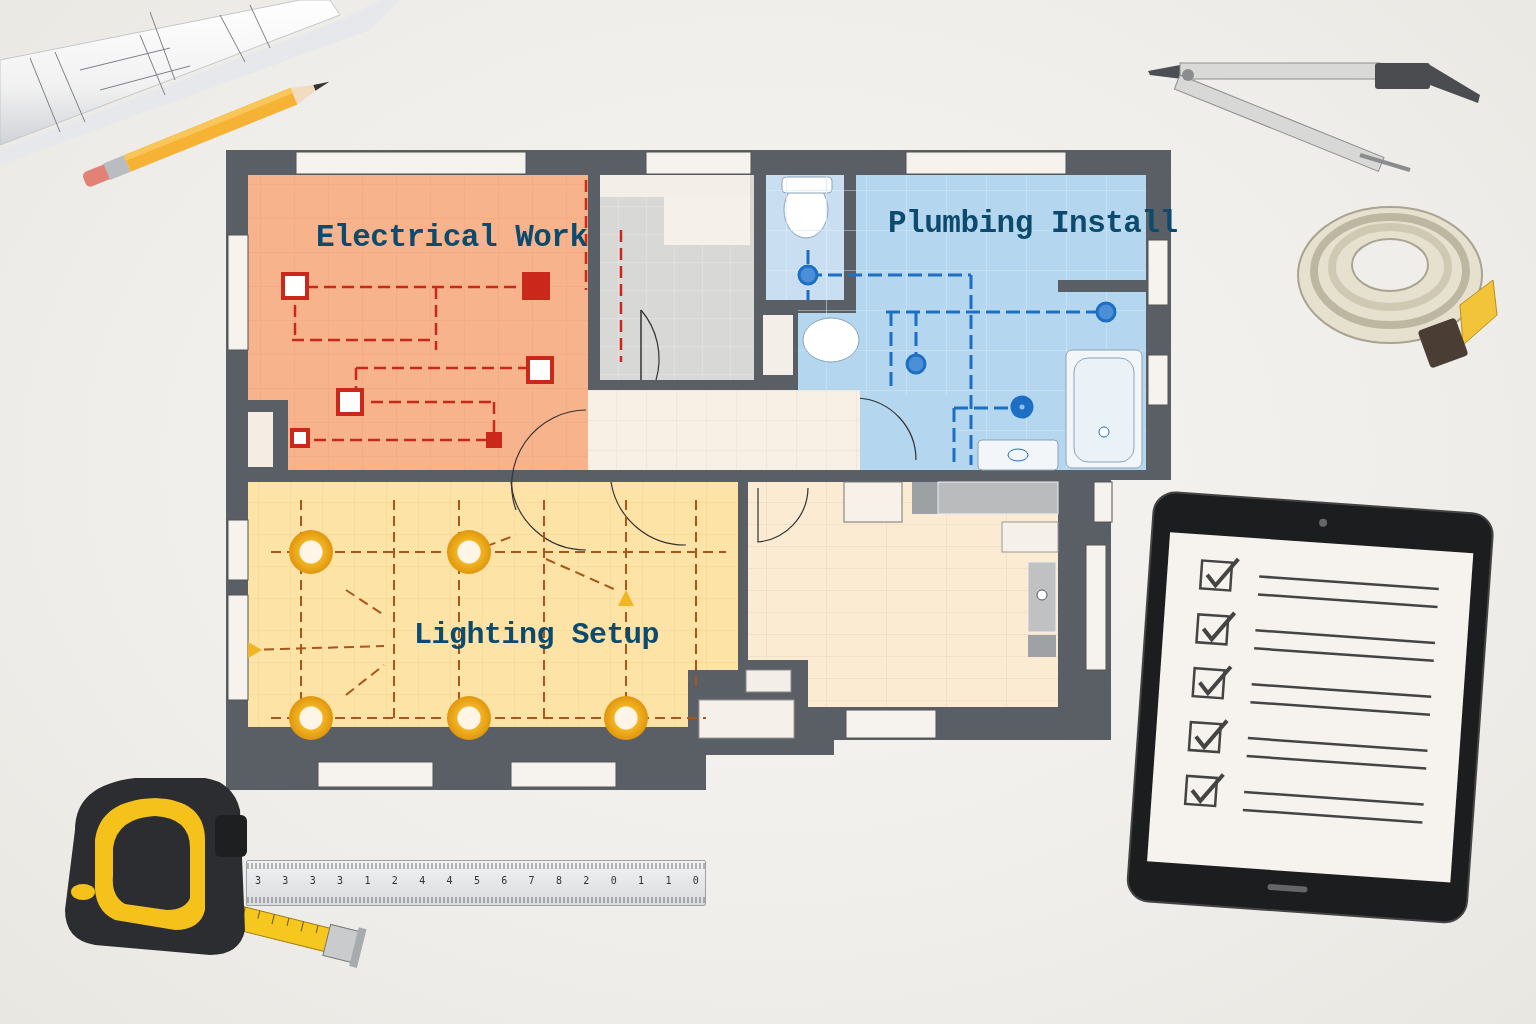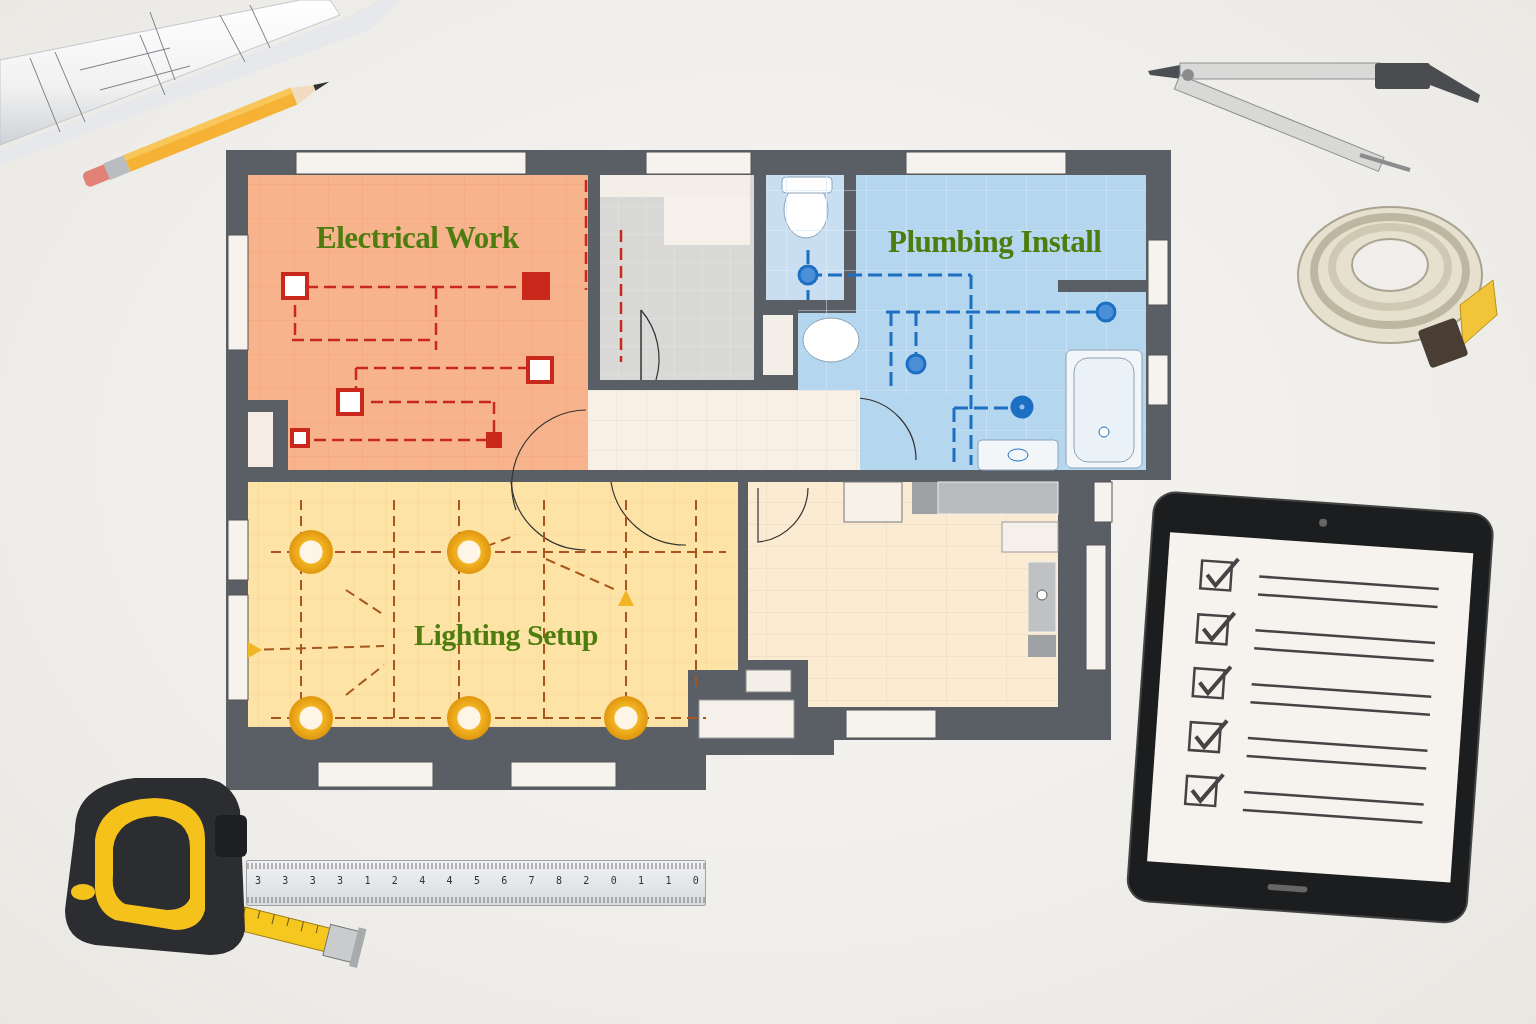--- a/index.html
+++ b/index.html
@@ -1,20 +1,20 @@
 <!DOCTYPE html>
 <html><head>
 <meta charset="utf-8">
 <style>
   html,body{margin:0;padding:0;}
   body{width:1536px;height:1024px;overflow:hidden;background:#efeeea;position:relative;font-family:"DejaVu Sans",sans-serif;}
   .desk{position:absolute;inset:0;background:radial-gradient(ellipse at 50% 45%,#f6f5f1 0%,#efeeea 60%,#e8e7e2 100%);}
   .abs{position:absolute;}
   svg{display:block;}
-  .room-label{position:absolute;font-family:Liberation Serif, serif;font-weight:bold;color:#4d7c0f;letter-spacing:-0.5px;white-space:nowrap;}
+  .room-label{position:absolute;font-family:Liberation Mono, monospace;font-weight:bold;color:#0c4a6e;letter-spacing:-0.5px;white-space:nowrap;}
 </style>
 </head>
 <body>
 
 <div class="desk"></div>
 
 <div class="abs" style="left:0;top:0;">
   <svg width="400" height="170" viewBox="0 0 400 170">
     <defs>
       <linearGradient id="rollg" x1="0" y1="0" x2="0" y2="1">
@@ -246,21 +246,21 @@
       <circle cx="243" cy="402" r="22" fill="url(#lampg)"></circle>
       <circle cx="85" cy="568" r="22" fill="url(#lampg)"></circle>
       <circle cx="243" cy="568" r="22" fill="url(#lampg)"></circle>
       <circle cx="400" cy="568" r="22" fill="url(#lampg)"></circle>
       <polygon points="400,440 392,456 408,456" fill="#f2b423"></polygon>
       <polygon points="22,492 36,500 22,508" fill="#f2b423"></polygon>
     </g>
   </svg>
 
   <div class="room-label" style="left:90px;top:70px;font-size:31px;">Electrical Work</div>
-  <div class="room-label" style="left:662px;top:74px;font-size:31px;">Plumbing Install</div>
+  <div class="room-label" style="left:662px;top:56px;font-size:31px;">Plumbing Install</div>
   <div class="room-label" style="left:188px;top:468px;font-size:30px;">Lighting Setup</div>
 </div>
 
 <div class="abs" style="left:1110px;top:490px;">
   <svg width="390" height="440" viewBox="0 0 390 440">
     <g transform="rotate(4 195 220)">
       <rect x="30" y="12" width="340" height="410" rx="22" fill="#1c1d1e" stroke="#444" stroke-width="2"></rect>
       <rect x="48" y="52" width="304" height="330" fill="#f6f3ee"></rect>
       <circle cx="200" cy="32" r="4" fill="#666"></circle>
       <rect x="170" y="396" width="40" height="6" rx="3" fill="#666"></rect>

